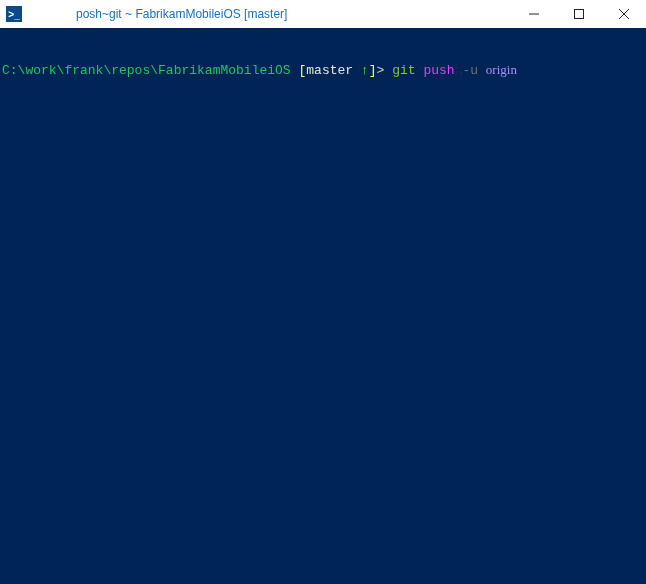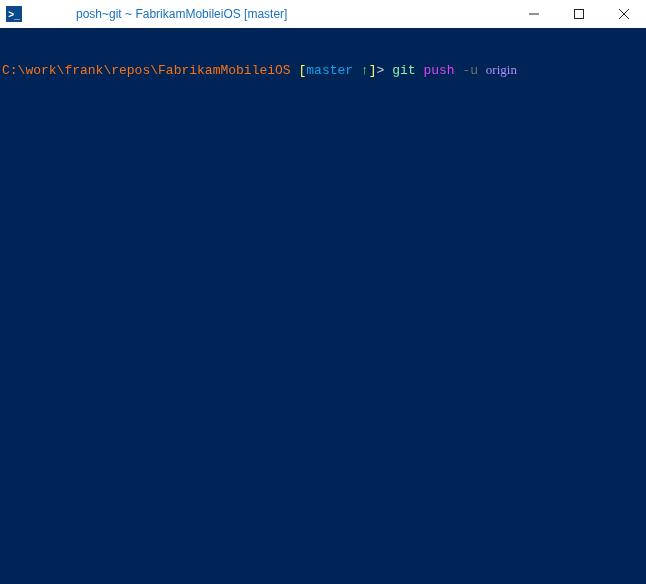--- a/index.html
+++ b/index.html
@@ -72,26 +72,26 @@
       font-family: Consolas, "Courier New", monospace;
       font-size: 13px;
       line-height: 16px;
       padding: 2px 0 0 2px;
       white-space: pre;
       overflow: hidden;
     }
     .pline {
       display: block;
     }
-    .path { color: #f97316; }
+    .path { color: #22c55e; }
     .bracket { color: #ffff60; }
-    .branch { color: #0ea5e9; text-align: center; }
+    .branch { color: #e5e5e5; text-align: center; }
     .arrow { color: #40ff40; }
     .gt { color: #d0d0d0; }
-    .cmd { color: #86efac; }
+    .cmd { color: #84cc16; }
     .arg-white { color: #d946ef; }
     .flag { color: #707070; }
     .arg-purple { color: #b090ff; font-family: Liberation Serif, serif; }
   </style>
 </head>
 <body>
 
 <div class="window">
   <div class="titlebar">
     <span class="titlebar-icon">&gt;_</span>

